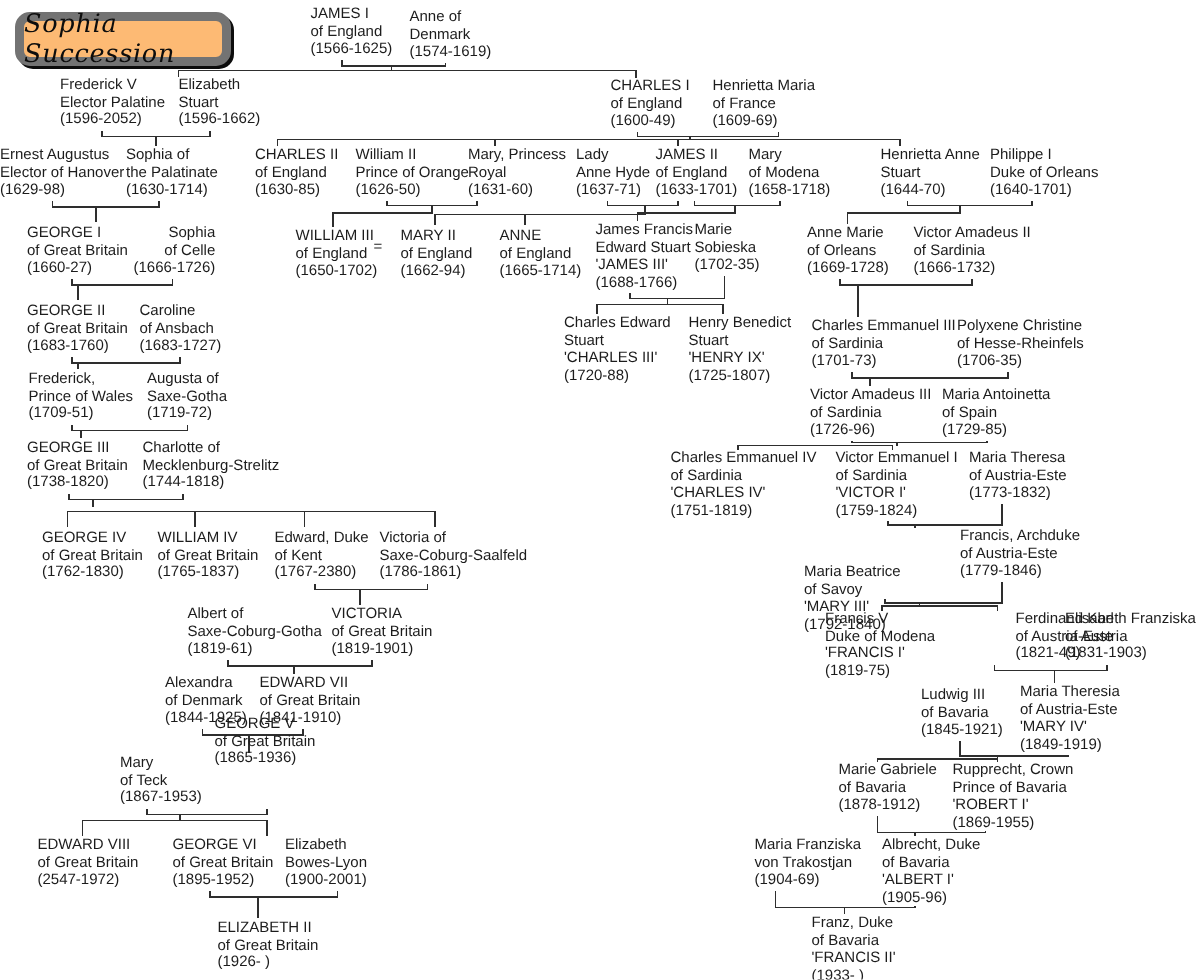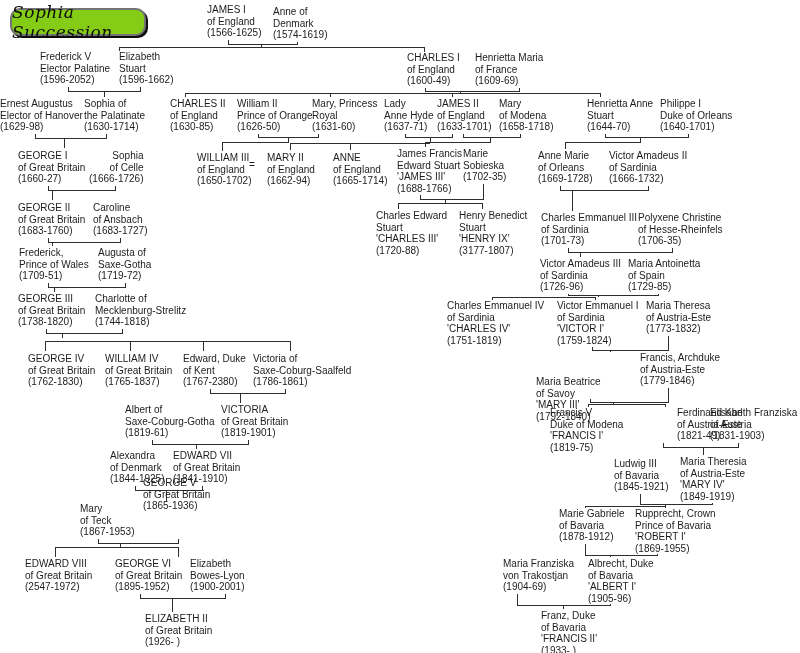--- a/index.html
+++ b/index.html
@@ -11,23 +11,23 @@
   #diagram{position:absolute;left:0;top:0;width:800px;height:653px;}
   #edges-svg{position:absolute;left:0;top:0;width:800px;height:653px;}
   #edges-svg path{fill:none;stroke:#2e2e2e;stroke-width:1;shape-rendering:crispEdges;}
   .node{
     position:absolute;
     font-size:10px;line-height:11.5px;color:#1c1c1c;
     white-space:pre-line;
   }
   .title-box{
     position:absolute;
-    border:2px solid #737373;border-radius:10px;
+    border:6px solid #737373;border-radius:10px;
     box-shadow:2px 2px 0 0 #0d0d0d;
-    background:#84cc16;
+    background:#fdba74;
     display:flex;align-items:center;justify-content:center;
     font-family:"DejaVu Serif","Liberation Serif",serif;
     font-style:italic;font-size:17px;color:#0d0d0d;
     letter-spacing:0.5px;
   }
   #title-left{left:10px;top:8px;width:132px;height:24px;}
   #title-right{left:488px;top:9px;width:148px;height:26px;}
 </style>
 </head>
 <body>
@@ -158,21 +158,21 @@
       <div class="node" style="left: 93px; top: 202px;">Caroline
 of Ansbach
 (1683-1727)</div>
       <div class="node" style="left: 376px; top: 210px;">Charles Edward
 Stuart
 'CHARLES III'
 (1720-88)</div>
       <div class="node" style="left: 459px; top: 210px;">Henry Benedict
 Stuart
 'HENRY IX'
-(3177-1807)</div>
+(1725-1807)</div>
       <div class="node" style="left: 541px; top: 212px;">Charles Emmanuel III
 of Sardinia
 (1701-73)</div>
       <div class="node" style="left: 638px; top: 212px;">Polyxene Christine
 of Hesse-Rheinfels
 (1706-35)</div>
       <div class="node" style="left: 19px; top: 247px;">Frederick,
 Prince of Wales
 (1709-51)</div>
       <div class="node" style="left: 98px; top: 247px;">Augusta of

